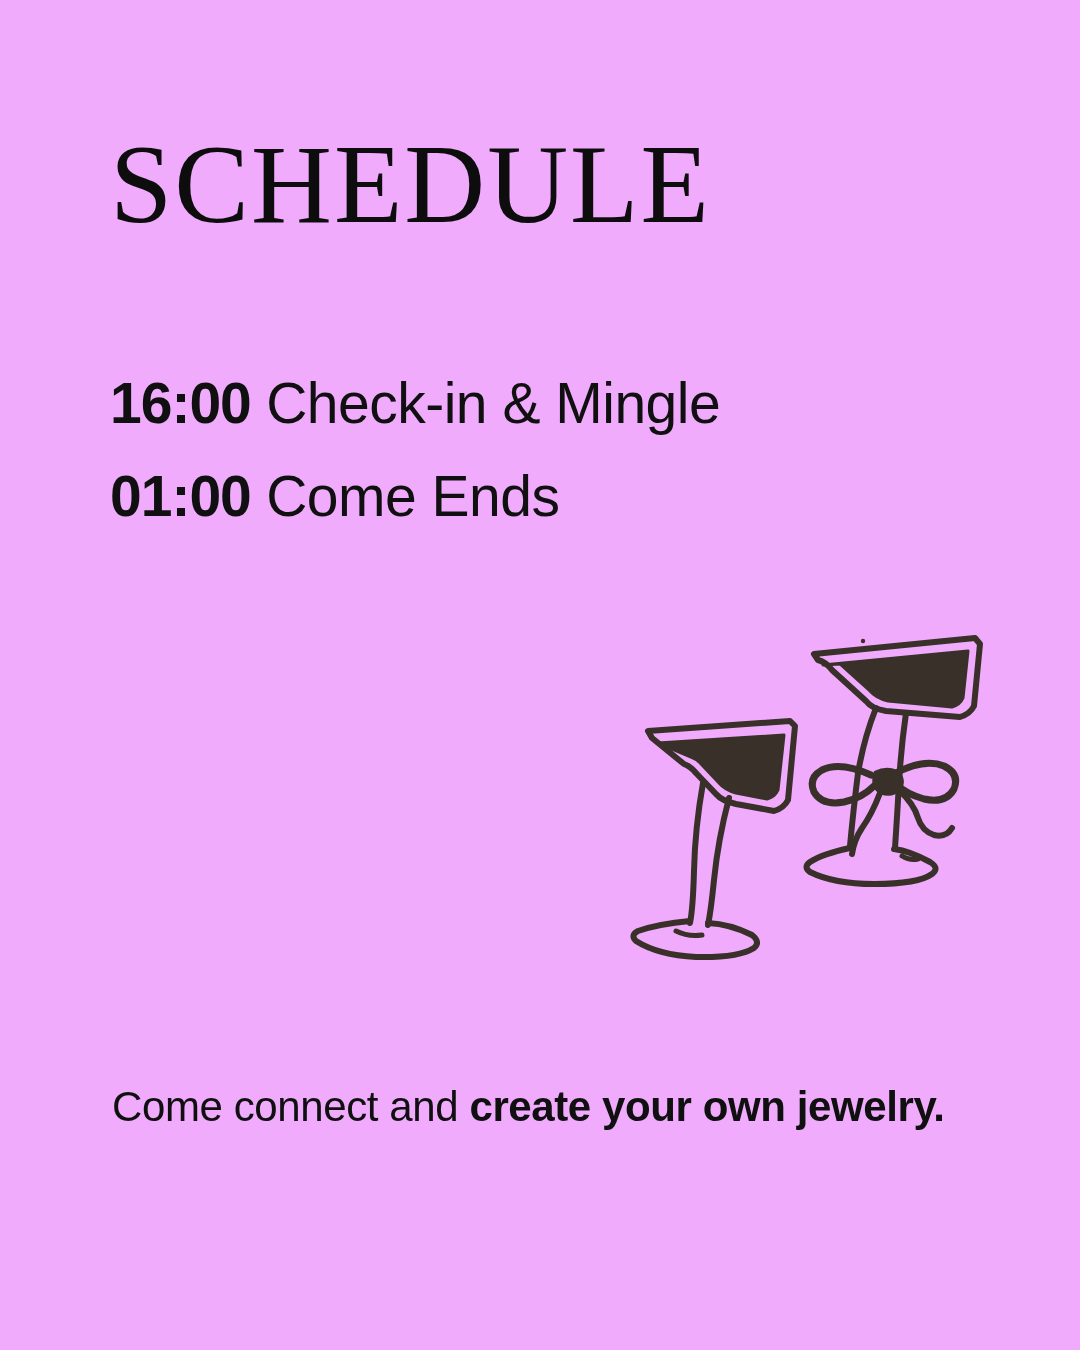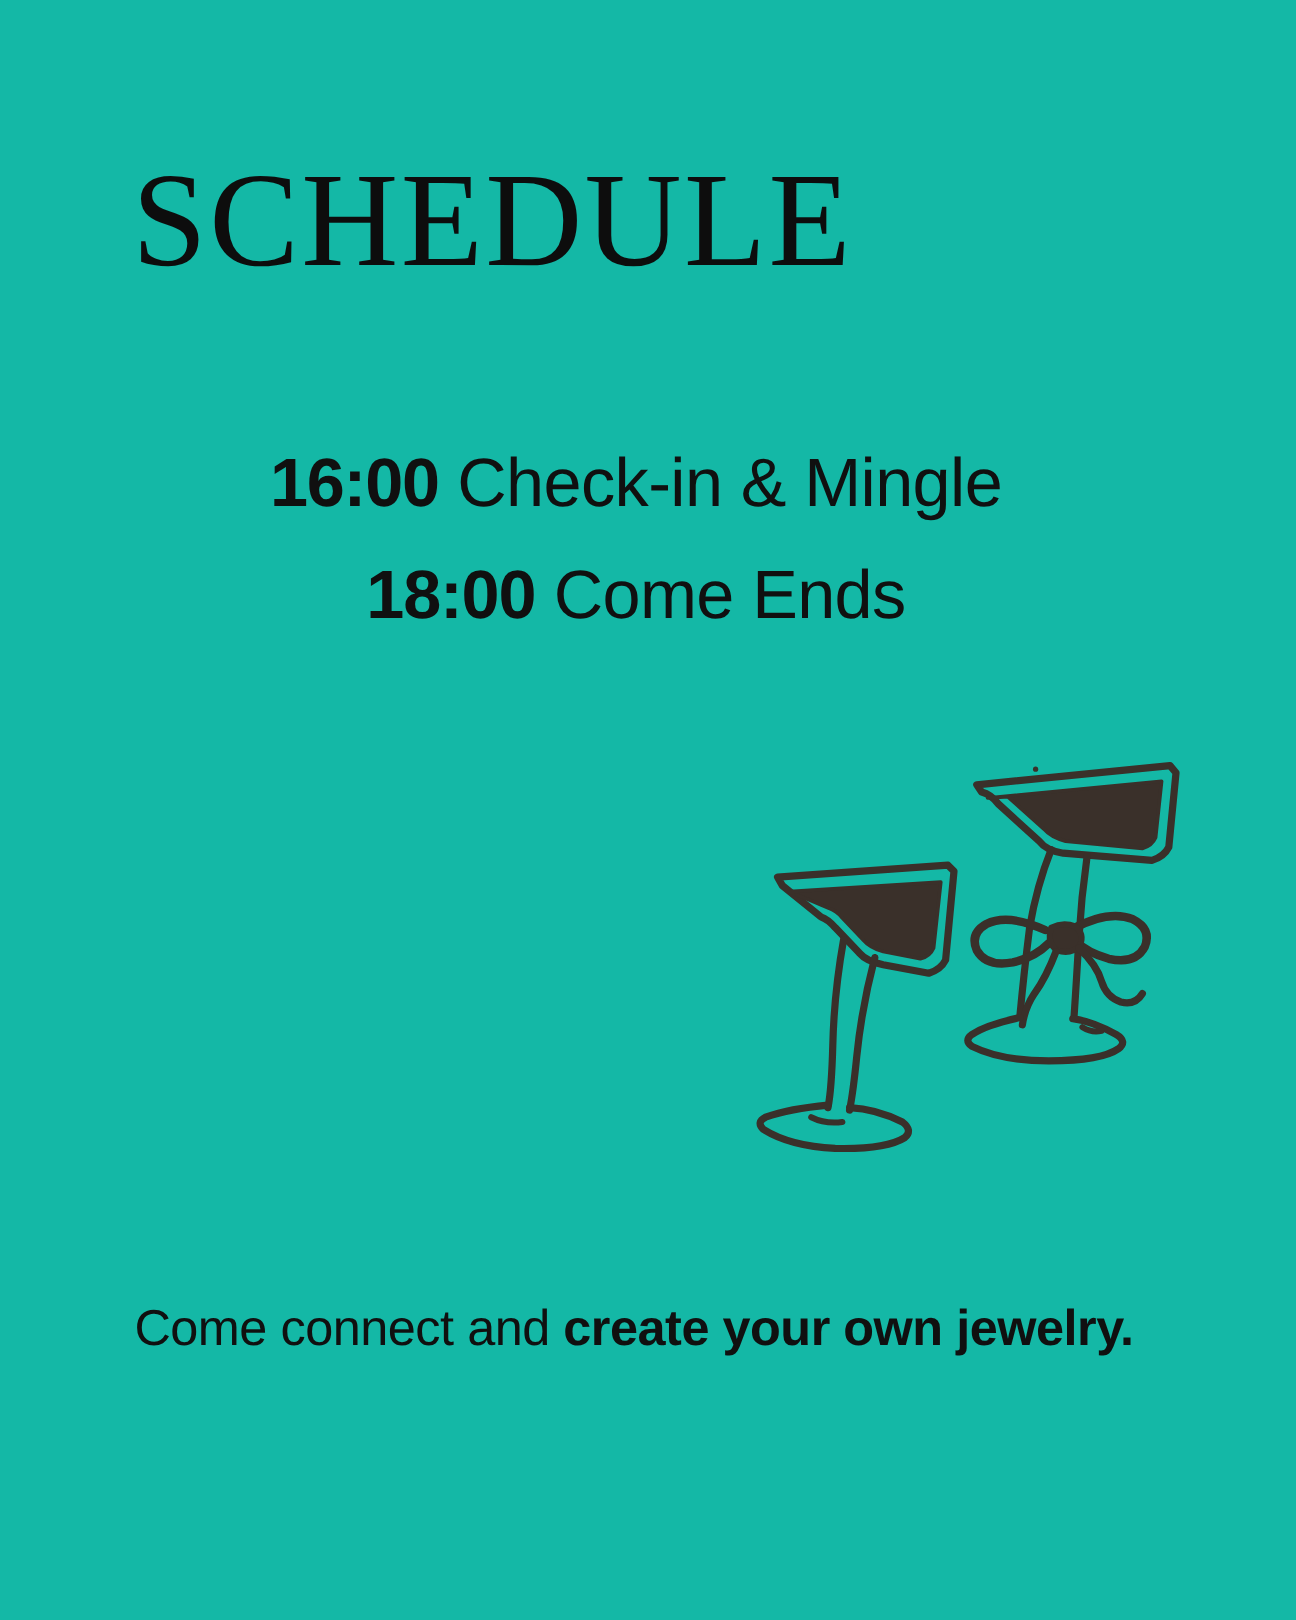--- a/index.html
+++ b/index.html
@@ -11,21 +11,21 @@
     height: 1350px;
     background: #cfcbc1;
     font-family: "Liberation Sans", sans-serif;
     overflow: hidden;
   }
 
   .poster {
     position: relative;
     width: 1080px;
     height: 1350px;
-    background: #14b8a6;
+    background: #f0abfc;
     box-sizing: border-box;
   }
 
   
   .title {
     position: absolute;
     left: 110px;
     top: 128px;
     font-family: "Liberation Serif", "DejaVu Serif", serif;
     font-size: 112px;
@@ -35,21 +35,20 @@
     font-weight: 400;
     white-space: nowrap;
   }
 
   
   .schedule-list {
     position: absolute;
     left: 110px;
     top: 357px;
     width: 840px;
-    text-align: center;
   }
   .schedule-row {
     font-size: 57px;
     line-height: 93px;
     color: #101010;
     white-space: nowrap;
     letter-spacing: -0.5px;
   }
   .schedule-time {
     font-weight: 700;
@@ -110,21 +109,21 @@
   <div class="title">SCHEDULE</div>
 
   <div class="schedule-list">
 
     <div class="schedule-row">
       <span class="schedule-time">16:00</span><span> </span><span class="schedule-label">Check-in &amp; Mingle</span>
     </div>
 
 
     <div class="schedule-row">
-      <span class="schedule-time">18:00</span><span> </span><span class="schedule-label">Come Ends</span>
+      <span class="schedule-time">01:00</span><span> </span><span class="schedule-label">Come Ends</span>
     </div>
 
   </div>
 
   <div class="illustration">
     <svg viewBox="0 0 390 365" xmlns="http://www.w3.org/2000/svg">
       <g fill="none" stroke="#3a302a" stroke-width="6" stroke-linecap="round" stroke-linejoin="round">
 
         <g>
 

